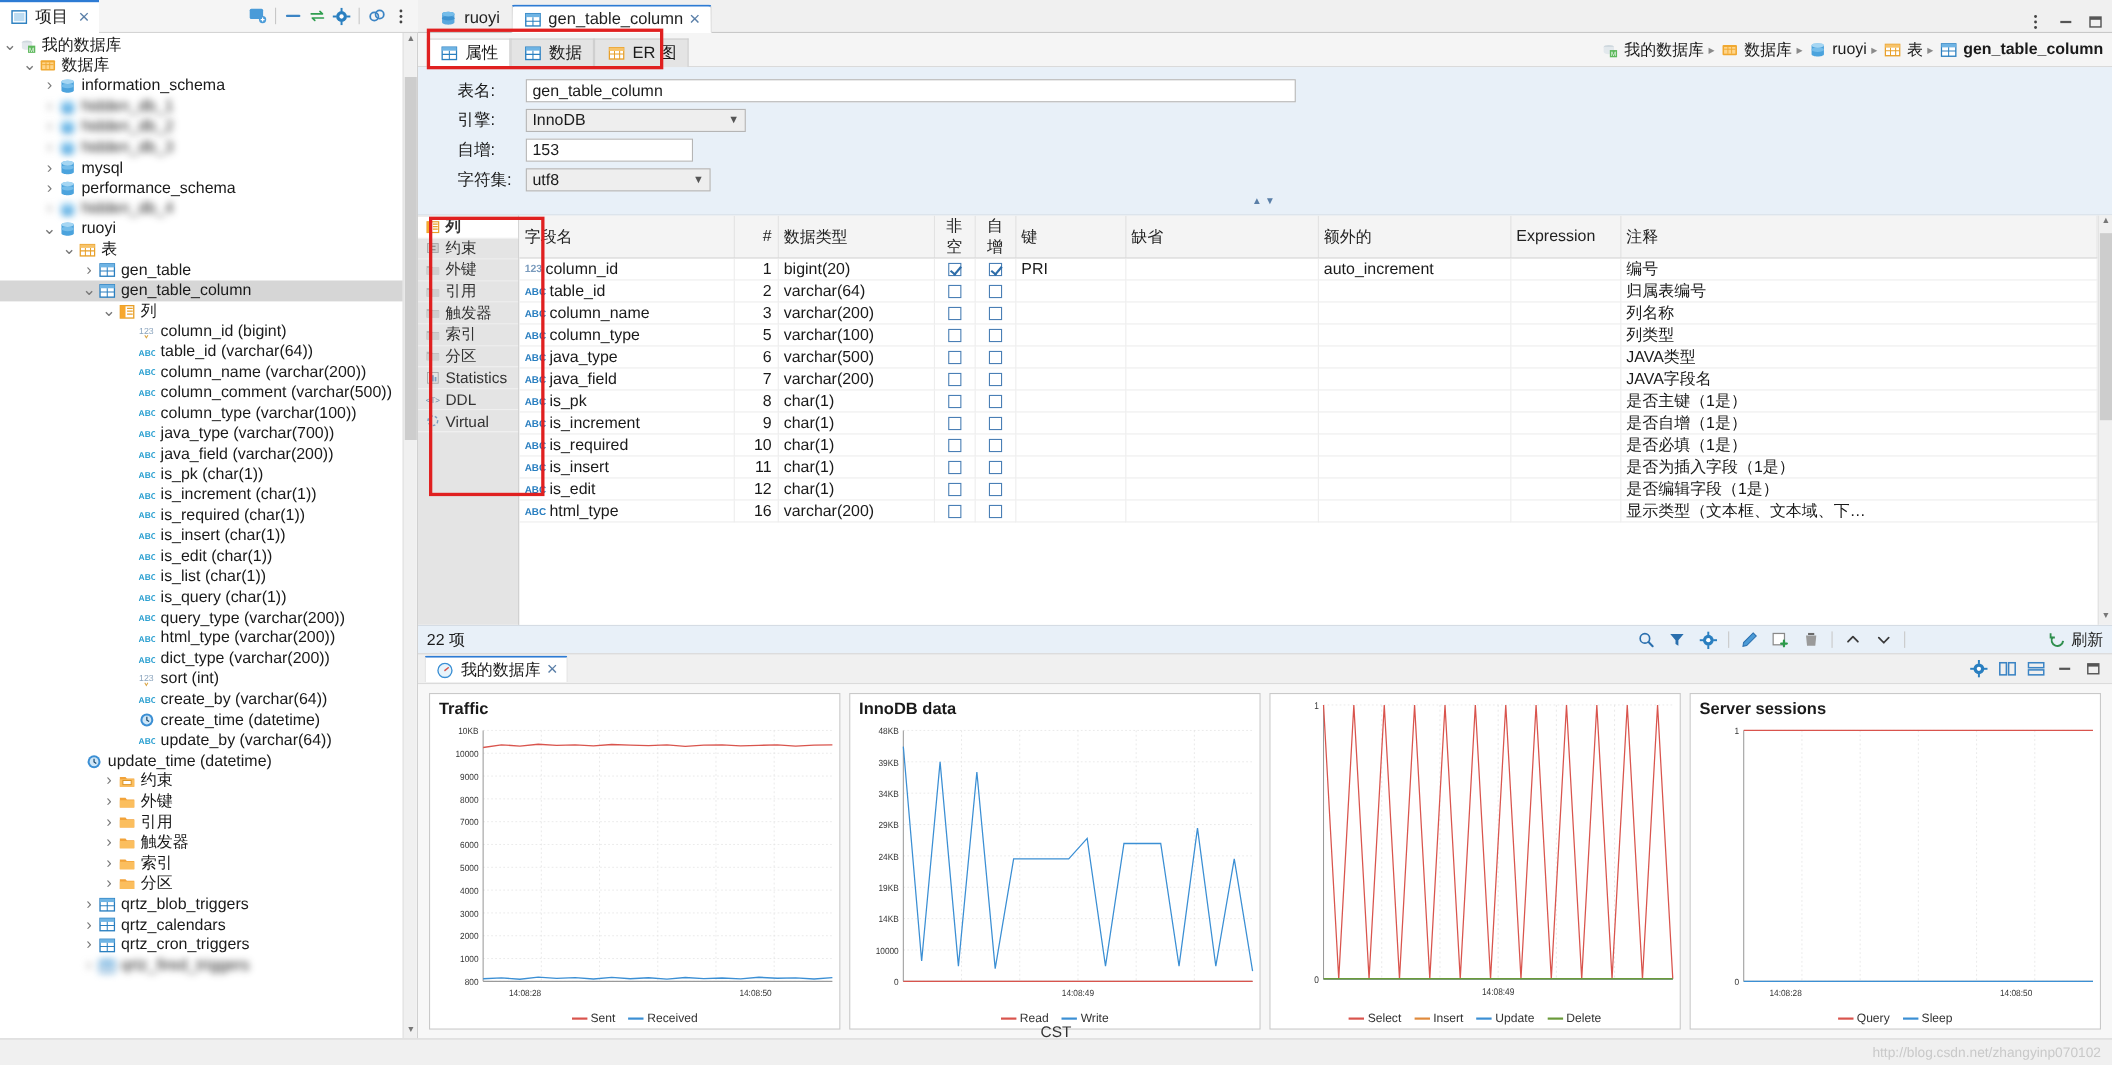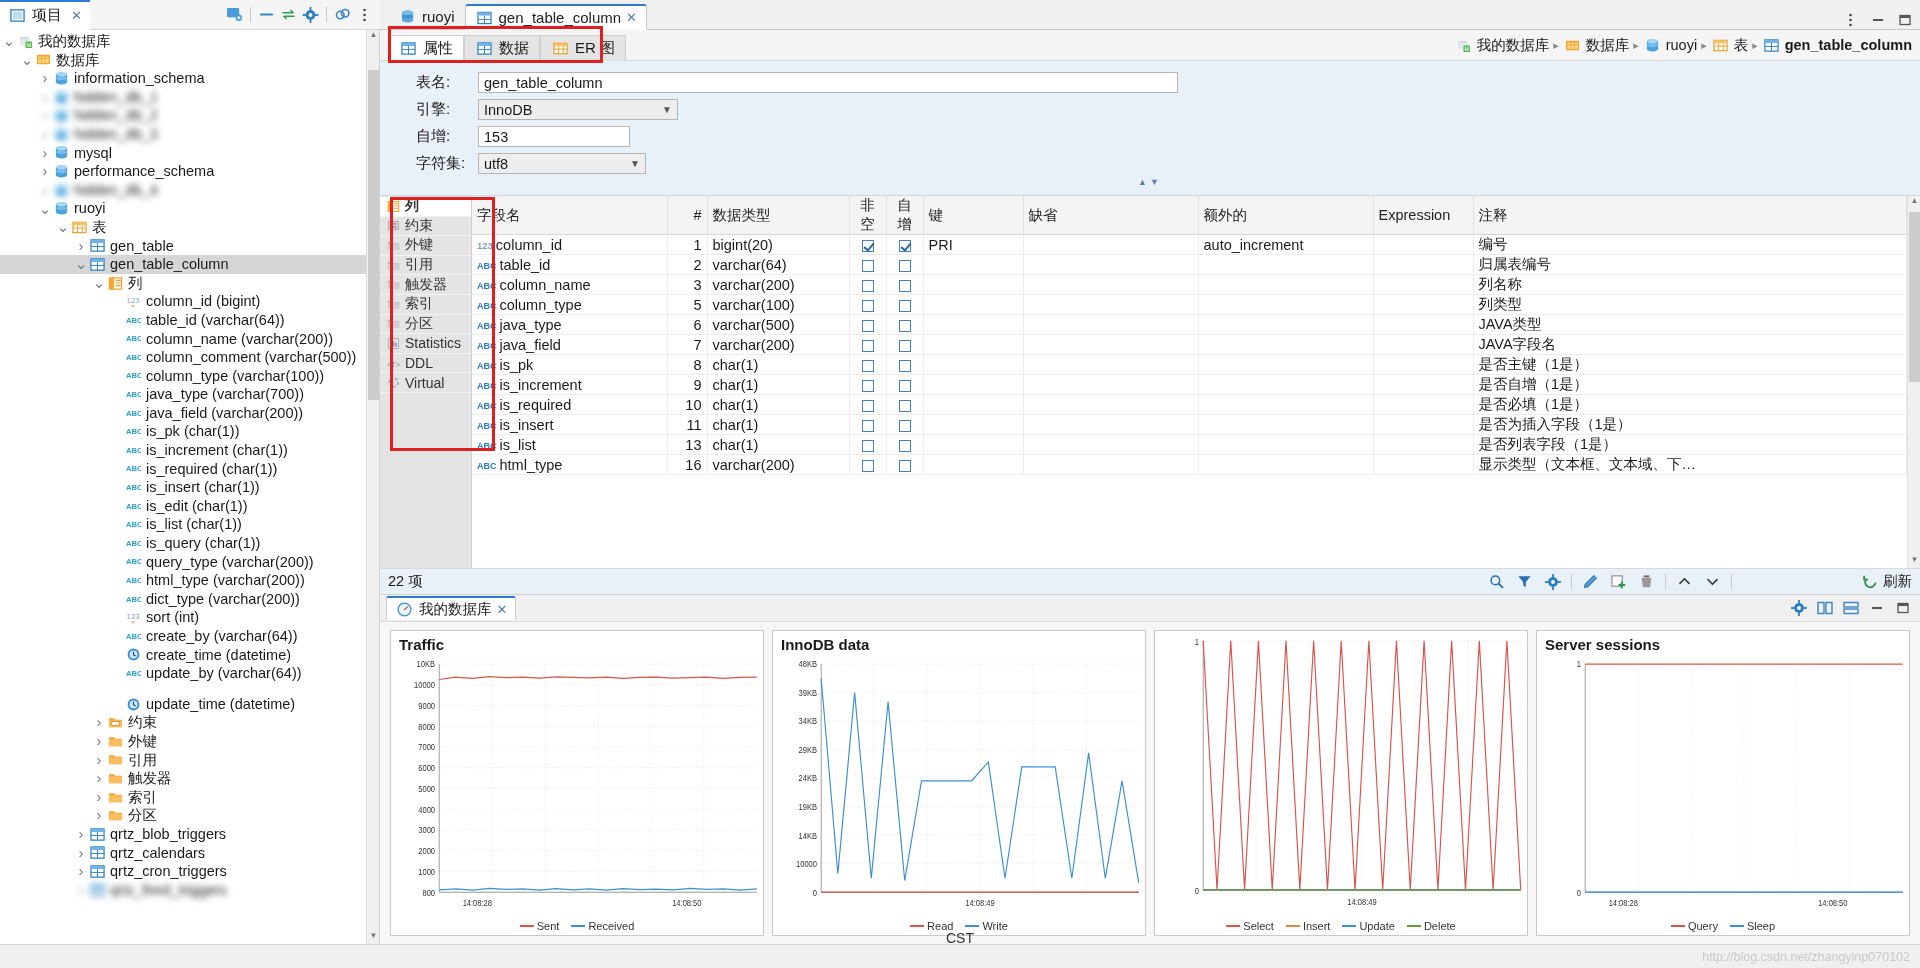--- a/index.html
+++ b/index.html
@@ -676,21 +676,21 @@
           </div>
           <div class="tnode" style="padding-left: 110px;">
             <span class="arrow none"></span>
             <span class="ticon">
               <svg width="15" height="15" viewBox="0 0 16 16">
                 <text x="0" y="11" font-size="8.2" font-weight="bold" font-family="Liberation Sans" fill="#2a9fd0">ABC</text>
               </svg>
             </span>
             <span class="tlabel">update_by (varchar(64))</span>
           </div>
-          <div class="tnode" style="padding-left: 110px; margin-top: 12px;">
+          <div class="tnode" style="padding-left: 62px;">
             <span class="arrow none"></span>
             <span class="ticon">
               <svg width="15" height="15" viewBox="0 0 16 16">
                 <circle cx="8" cy="8" r="6.3" fill="#3b8fd4"></circle>
                 <circle cx="8" cy="8" r="4.3" fill="#cfe6f7"></circle>
                 <path d="M8 5v3.2l2.2 1.4" stroke="#19496e" stroke-width="1.2" fill="none"></path>
               </svg>
             </span>
             <span class="tlabel">update_time (datetime)</span>
           </div>
@@ -1165,30 +1165,30 @@
                   <td>char(1)</td>
                   <td class="ck"><span class="cbx"></span></td>
                   <td class="ck"><span class="cbx"></span></td>
                   <td></td>
                   <td></td>
                   <td></td>
                   <td></td>
                   <td>是否为插入字段（1是）</td>
                 </tr>
                 <tr>
-                  <td><span class="cellicon">ABC</span><span>is_list</span></td>
-                  <td class="num">13</td>
+                  <td><span class="cellicon">ABC</span><span>is_edit</span></td>
+                  <td class="num">12</td>
                   <td>char(1)</td>
                   <td class="ck"><span class="cbx"></span></td>
                   <td class="ck"><span class="cbx"></span></td>
                   <td></td>
                   <td></td>
                   <td></td>
                   <td></td>
-                  <td>是否列表字段（1是）</td>
+                  <td>是否编辑字段（1是）</td>
                 </tr>
                 <tr>
                   <td><span class="cellicon">ABC</span><span>html_type</span></td>
                   <td class="num">16</td>
                   <td>varchar(200)</td>
                   <td class="ck"><span class="cbx"></span></td>
                   <td class="ck"><span class="cbx"></span></td>
                   <td></td>
                   <td></td>
                   <td></td>

